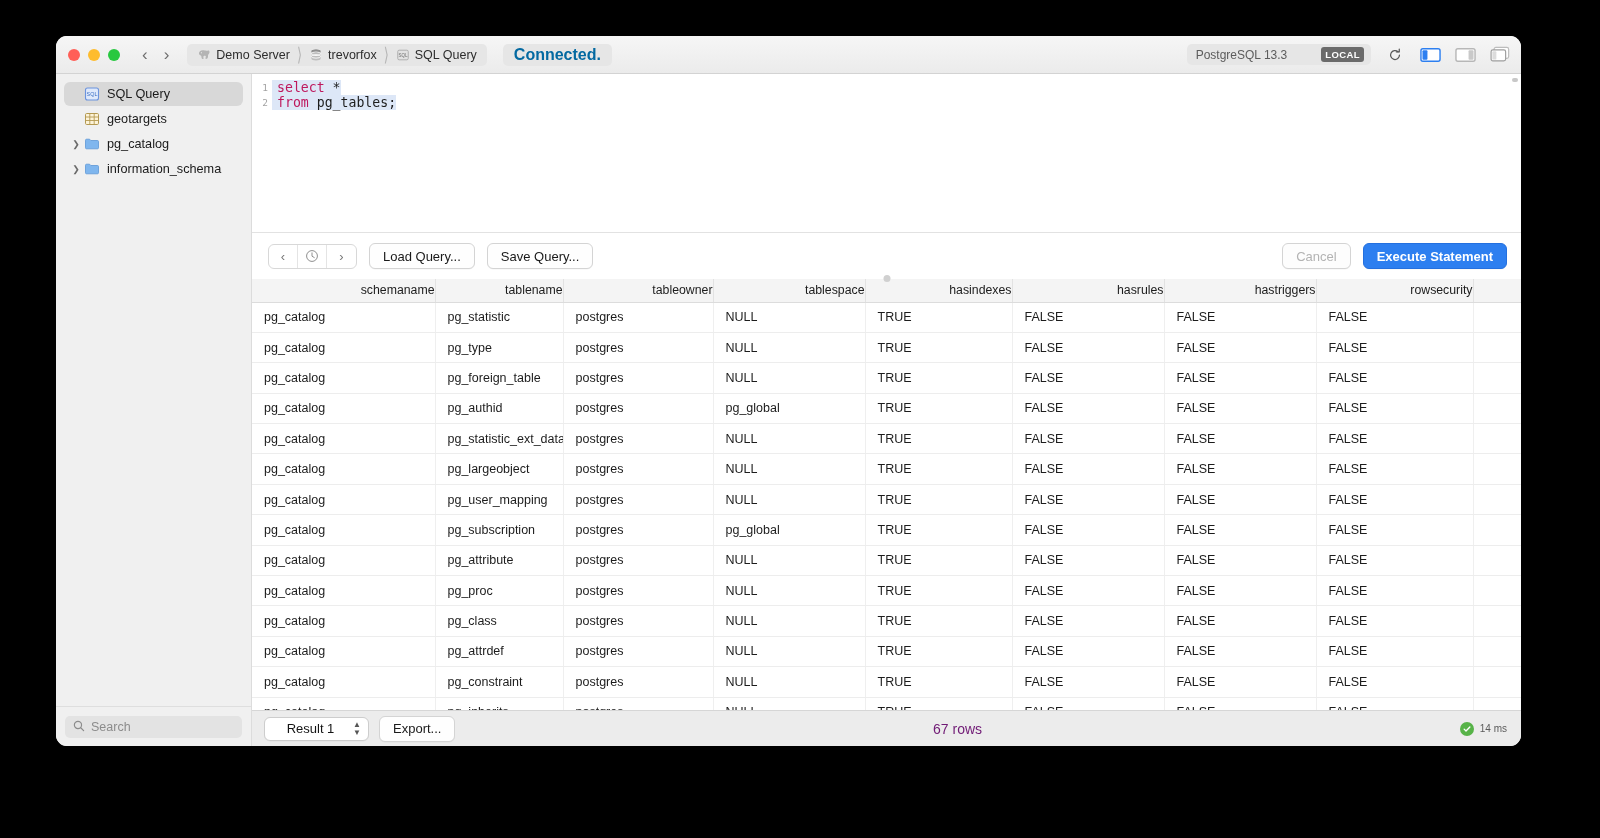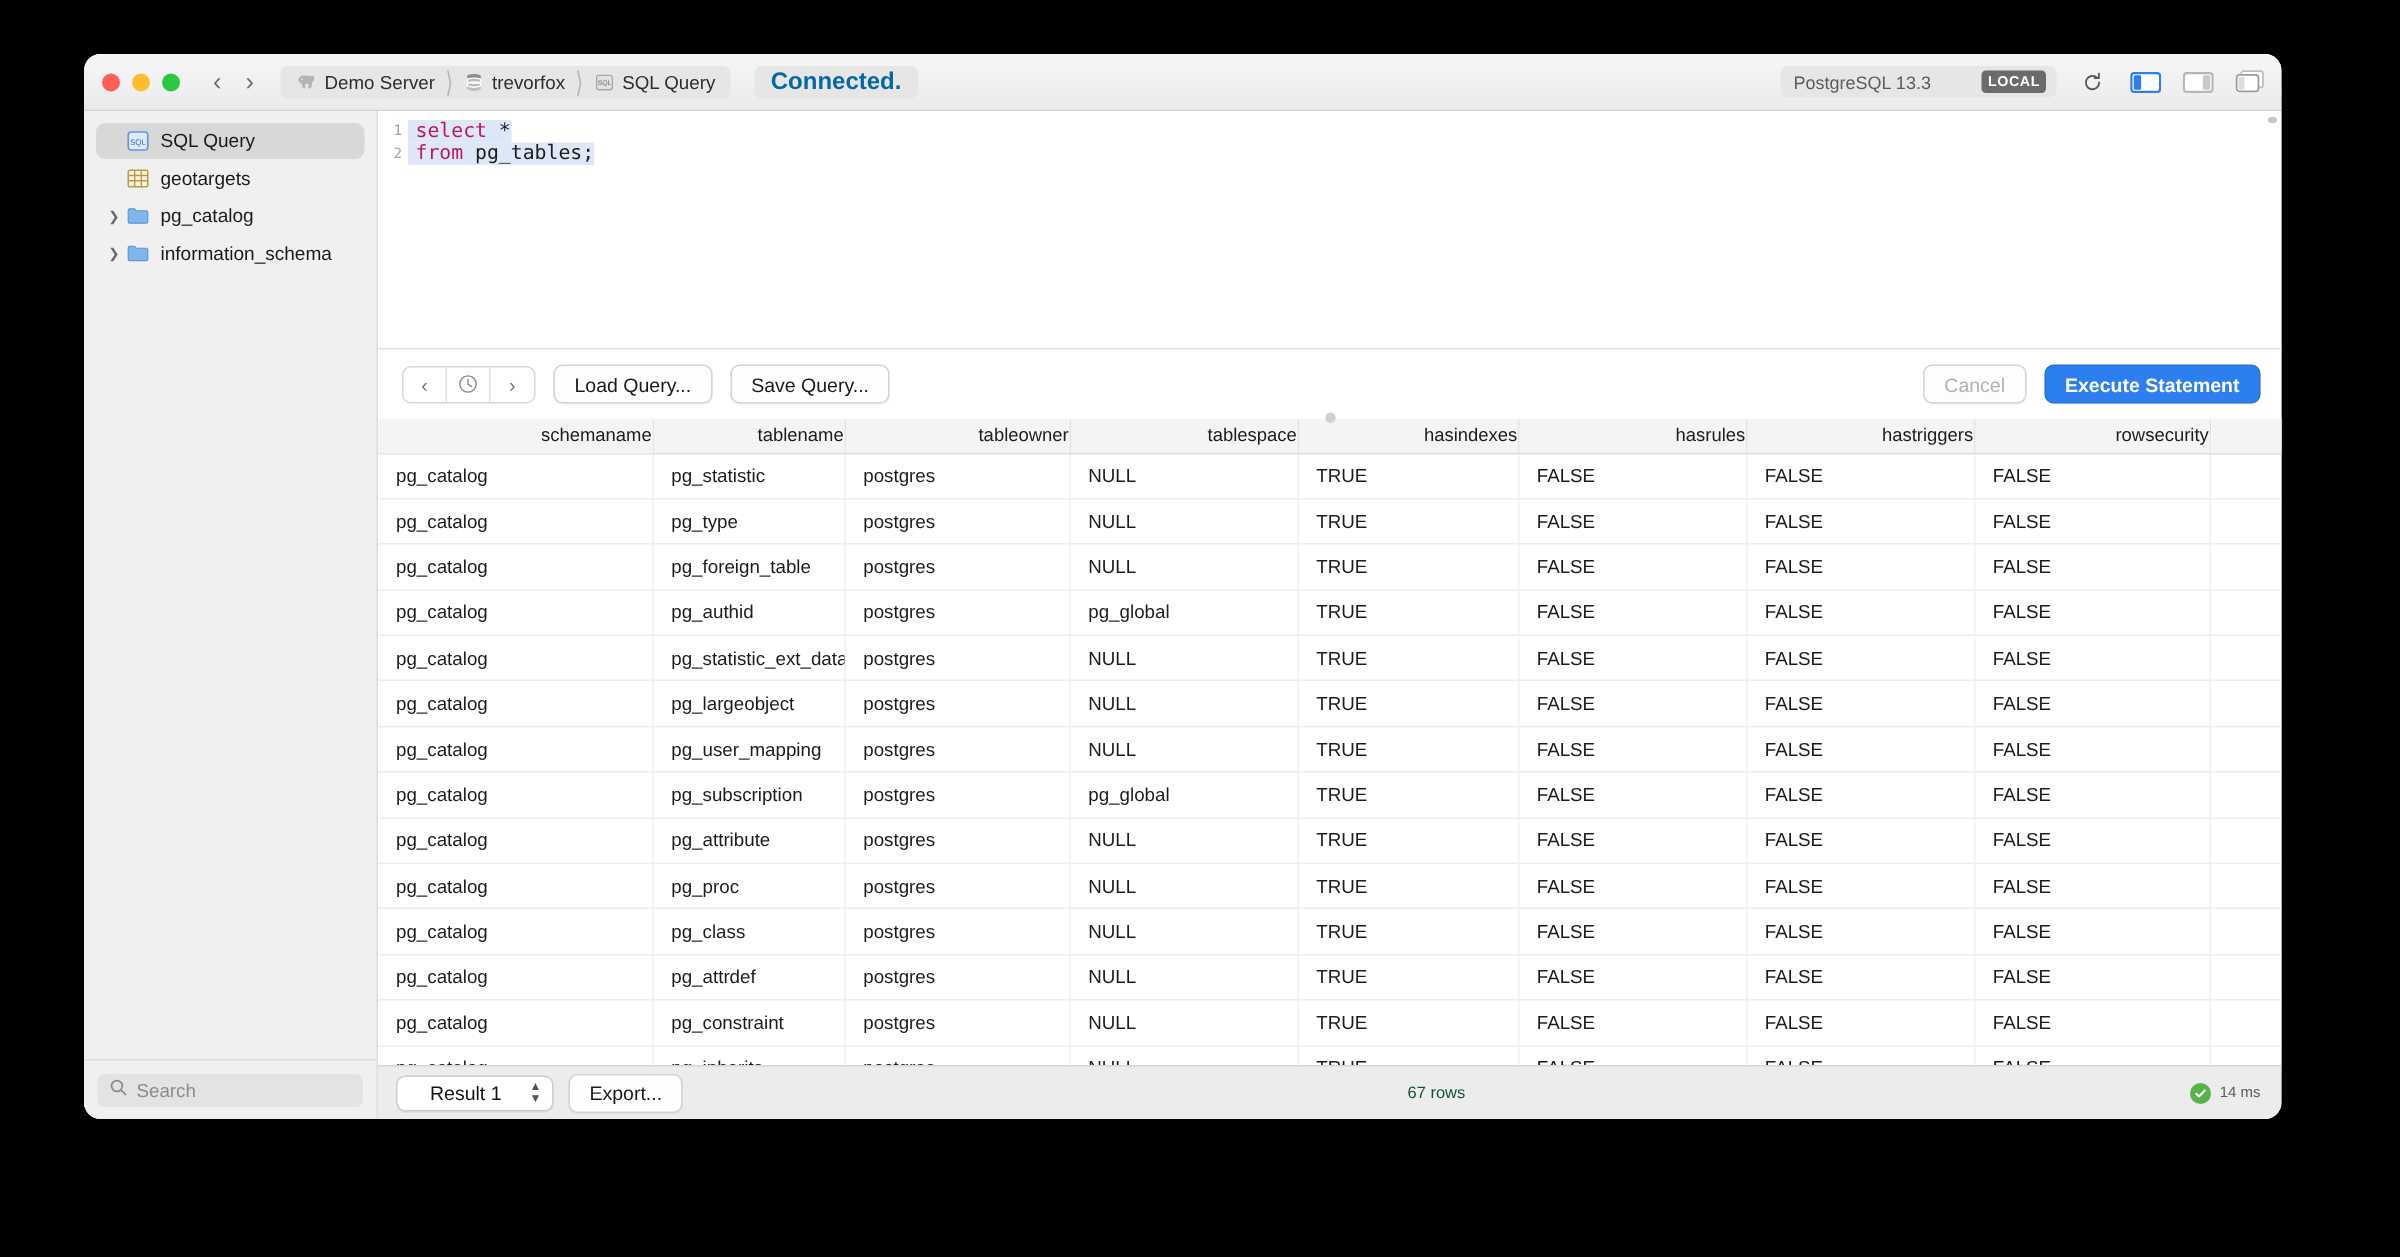--- a/index.html
+++ b/index.html
@@ -275,21 +275,21 @@
     display: flex; align-items: center; justify-content: center;
     position: relative;
     font-size: 13px; color: #141414;
     padding: 0 26px 0 14px;
     box-shadow: 0 0.5px 0.5px rgba(0,0,0,0.05);
   }
   .select-ctl .chev {
     position: absolute; right: 7px; top: 50%; transform: translateY(-50%);
     font-size: 8px; color: #555; line-height: 1.05; text-align:center;
   }
-  .rowcount { font-size: 11px; color: #14532d; }
+  .rowcount { font-size: 14px; color: #701a75; }
   .timing { display: flex; align-items: center; gap: 6px; font-size: 10px; color: #5b5b5b; }
   .check {
     width: 14px; height: 14px; border-radius: 50%;
     background: #57b348;
     display: flex; align-items: center; justify-content: center;
   }
   .center-status { flex: 1; display: flex; justify-content: center; }
 </style>
 </head>
 <body>

